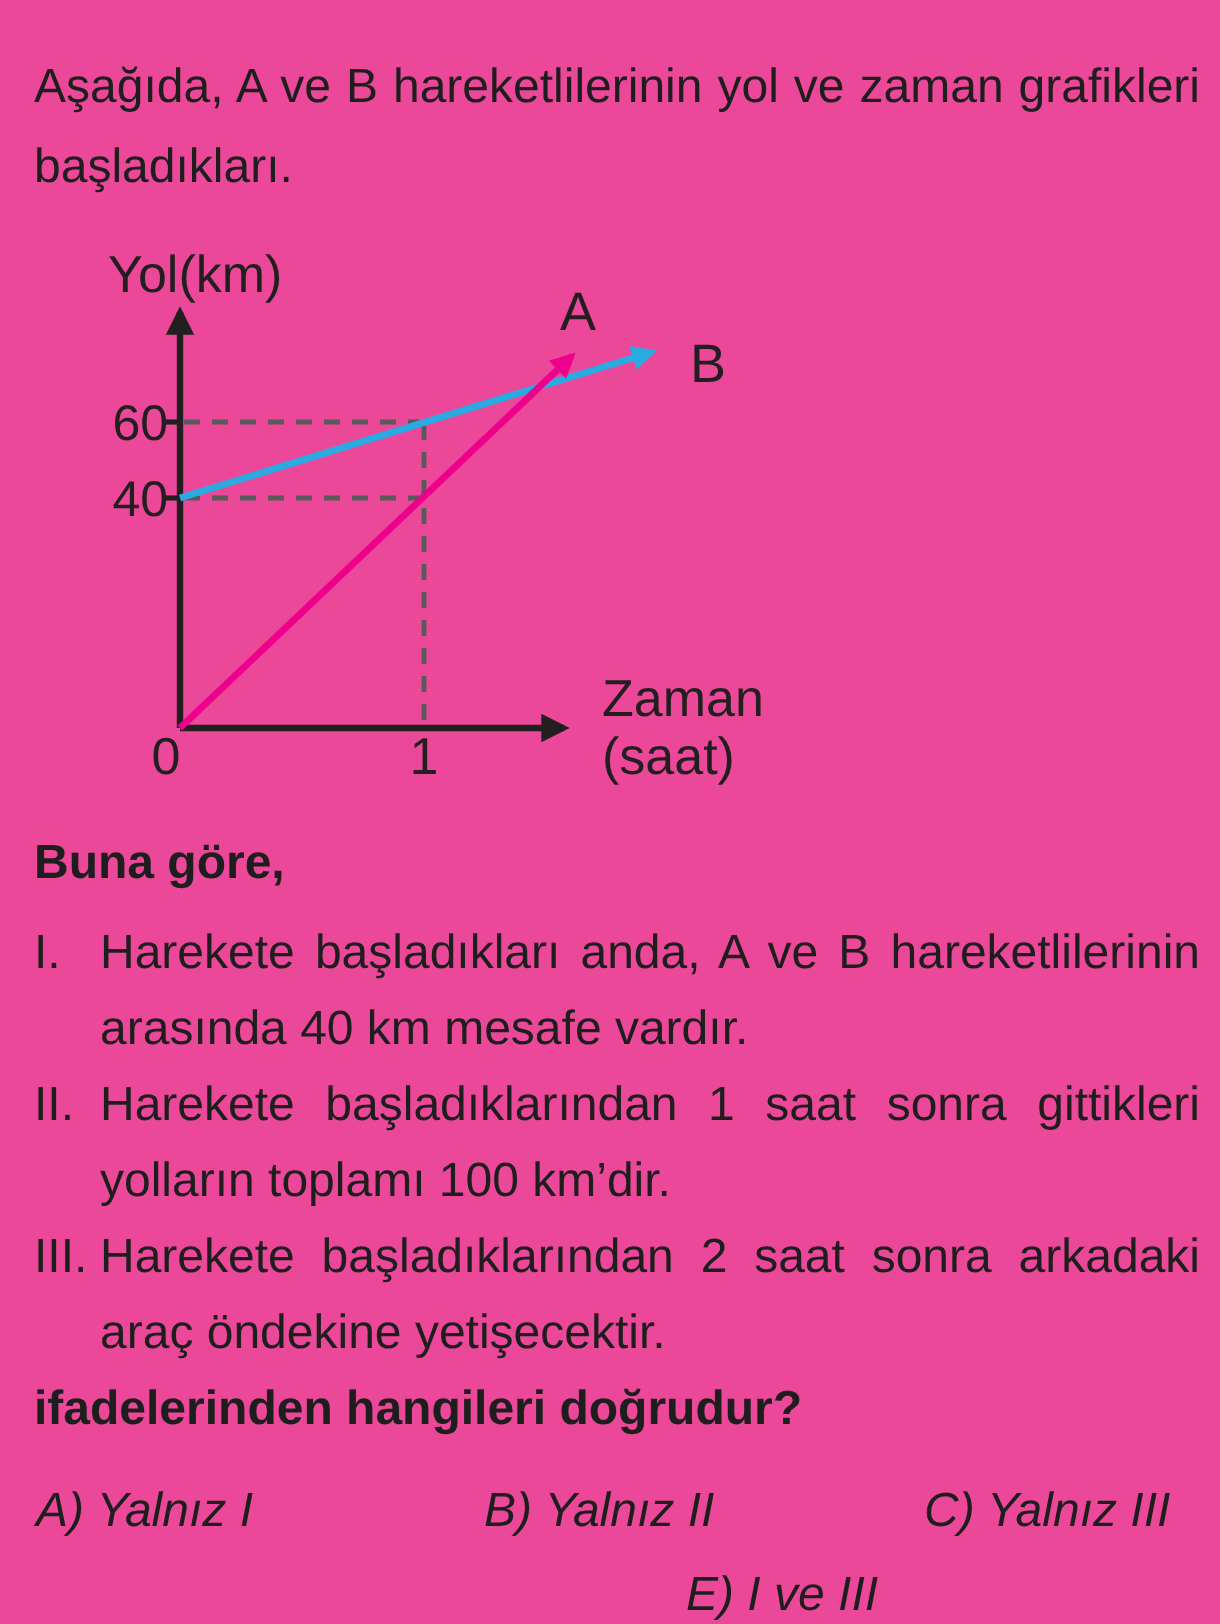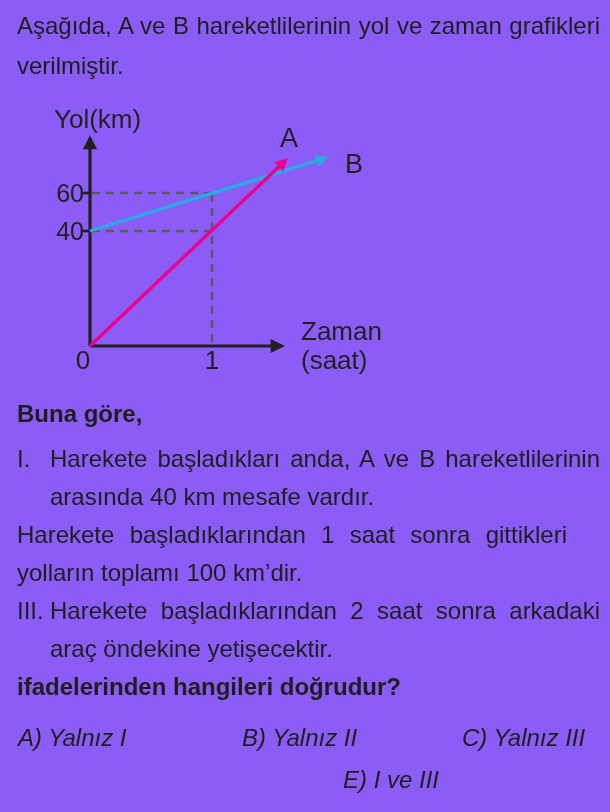--- a/index.html
+++ b/index.html
@@ -1,26 +1,26 @@
 <!DOCTYPE html>
 <html lang="tr"><head>
 <meta charset="utf-8">
 <style>
   html, body { margin: 0; padding: 0; background: #ffffff; }
   .page {
     position: relative;
     width: 610px;
     height: 812px;
     box-sizing: border-box;
-    padding: 6px 10px 0 17px;
+    padding: 24px 10px 0 17px;
     font-family: "Liberation Sans", sans-serif;
     font-size: 24px;
     color: #1e1e1e;
     overflow: hidden;
-    background: #8b5cf6;
+    background: #ec4899;
   }
   .intro { width: 583px; line-height: 40px; }
   .line-just { text-align: justify; text-align-last: justify; }
   .line-left { text-align: left; }
 
   .fig { margin: 10px 0 0 23px; width: 370px; height: 292px; }
   .graph-svg text {
     font-family: "Liberation Sans", sans-serif;
     fill: #231F20;
   }
@@ -43,21 +43,21 @@
   .opt-d { left: 112px; margin-top: 47px; }
   .opt-e { left: 326px; }
 </style>
 </head>
 <body>
 
 <div class="page">
 
   <div class="intro">
     <div class="line-just">Aşağıda, A ve B hareketlilerinin yol ve zaman grafikleri</div>
-    <div class="line-left">verilmiştir.</div>
+    <div class="line-left">başladıkları.</div>
   </div>
 
   <div class="fig">
     <svg class="graph-svg" viewBox="0 0 370 292" width="370" height="292" xmlns="http://www.w3.org/2000/svg">
       <defs>
         <marker id="mA" viewBox="0 0 12 12" refX="9" refY="6" markerWidth="15" markerHeight="15" markerUnits="userSpaceOnUse" orient="auto">
           <path d="M1,1 L11,6 L1,11 z" fill="#EC008C"></path>
         </marker>
         <marker id="mB" viewBox="0 0 12 12" refX="9" refY="6" markerWidth="15" markerHeight="15" markerUnits="userSpaceOnUse" orient="auto">
           <path d="M1,1 L11,6 L1,11 z" fill="#29ABE2"></path>
@@ -96,20 +96,21 @@
 
   <div class="statements">
     <div class="stmt">
       <div class="stmt-num">I.</div>
       <div class="stmt-body">
         <div class="line-just">Harekete başladıkları anda, A ve B hareketlilerinin</div>
         <div class="line-left">arasında 40 km mesafe vardır.</div>
       </div>
     </div>
     <div class="stmt">
+      <div class="stmt-num">II.</div>
       <div class="stmt-body">
         <div class="line-just">Harekete başladıklarından 1 saat sonra gittikleri</div>
         <div class="line-left">yolların toplamı 100 km’dir.</div>
       </div>
     </div>
     <div class="stmt">
       <div class="stmt-num">III.</div>
       <div class="stmt-body">
         <div class="line-just">Harekete başladıklarından 2 saat sonra arkadaki</div>
         <div class="line-left">araç öndekine yetişecektir.</div>

